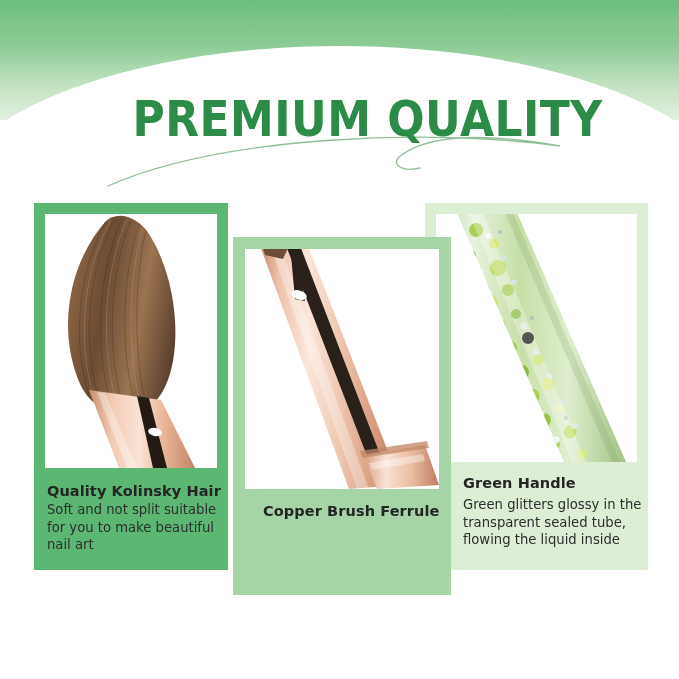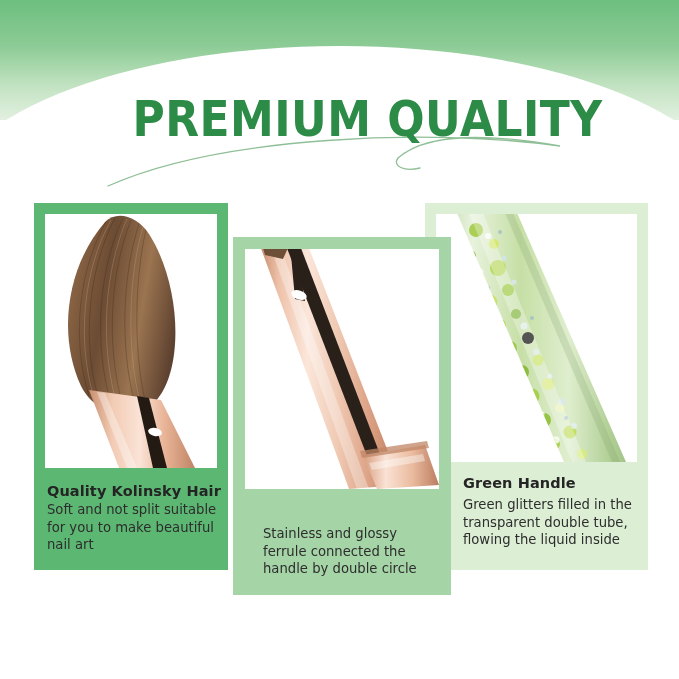--- a/index.html
+++ b/index.html
@@ -229,21 +229,21 @@
         <path d="M46 6 L 52 6 L 60 52 L 50 50 Z" fill="#2a201a"></path>
         <ellipse cx="54" cy="46" rx="8" ry="4.5" fill="#ffffff" transform="rotate(18 54 46)"></ellipse>
 
         <path d="M16 -8 L 46 -8 L 38 10 L 20 6 Z" fill="#6d4e36"></path>
 
         <path d="M118 206 L 180 196 L 194 236 L 132 240 Z" fill="url(#copper2b)"></path>
         <path d="M124 214 L 178 205 L 180 212 L 127 221 Z" fill="#ffffff" opacity="0.4"></path>
         <path d="M115 202 L 182 192 L 184 199 L 117 209 Z" fill="#c08565" opacity="0.75"></path>
       </svg>
     </div>
-    <div class="card-desc">Stainless and glossy ferrule connected the handle by double circle</div>
+    <div class="card-title">Copper Brush Ferrule</div>
   </div>
 
   <div class="card" id="card-aqua">
     <div class="photo">
       <svg viewBox="0 0 201 248" preserveAspectRatio="xMidYMid slice">
         <defs>
           <linearGradient id="tubeGrad" x1="0" y1="0" x2="1" y2="0">
             <stop offset="0%" stop-color="#bcd9a8"></stop>
             <stop offset="18%" stop-color="#e8f2dd"></stop>
             <stop offset="42%" stop-color="#c6dfa6"></stop>
@@ -303,16 +303,16 @@
             <circle cx="96" cy="104" r="2" fill="#8ab0cf"></circle>
             <circle cx="76" cy="166" r="2.2" fill="#9cc0dd"></circle>
             <circle cx="130" cy="204" r="2" fill="#8db2d2"></circle>
           </g>
           <path d="M30 -8 L 44 -8 L 150 248 L 136 248 Z" fill="#ffffff" opacity="0.30"></path>
           <path d="M66 -8 L 74 -8 L 184 248 L 176 248 Z" fill="#7a9c64" opacity="0.22"></path>
         </g>
       </svg>
     </div>
     <div class="card-title">Green Handle</div>
-    <div class="card-desc">Green glitters filled in the transparent double tube, flowing the liquid inside</div>
+    <div class="card-desc">Green glitters glossy in the transparent sealed tube, flowing the liquid inside</div>
   </div>
 
 </div>
 
 </body></html>

